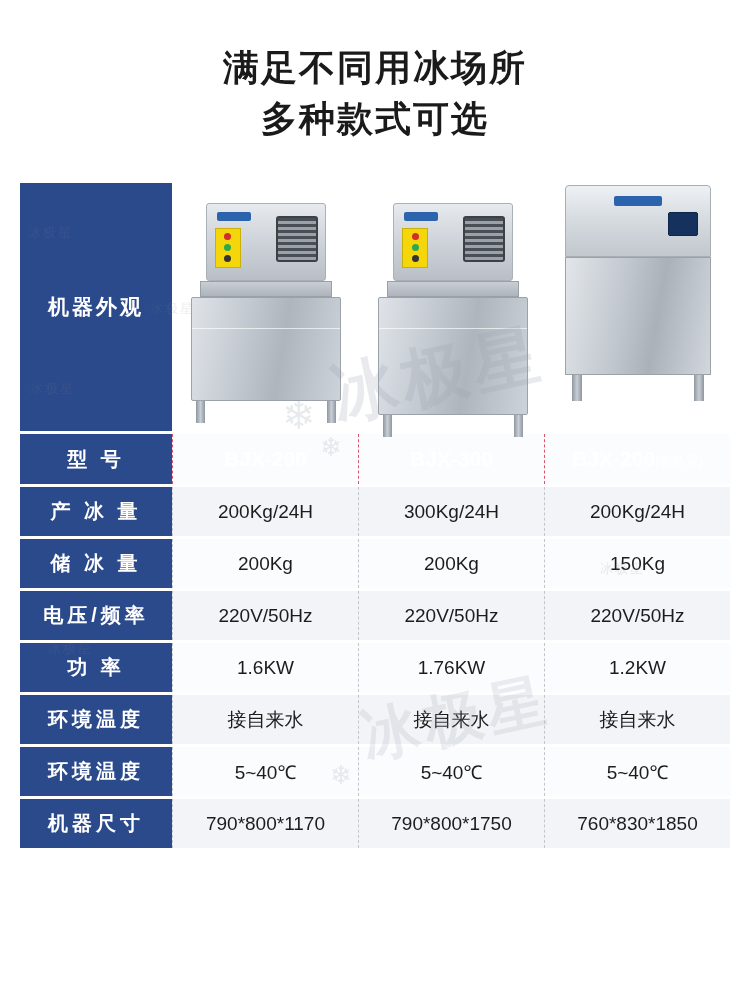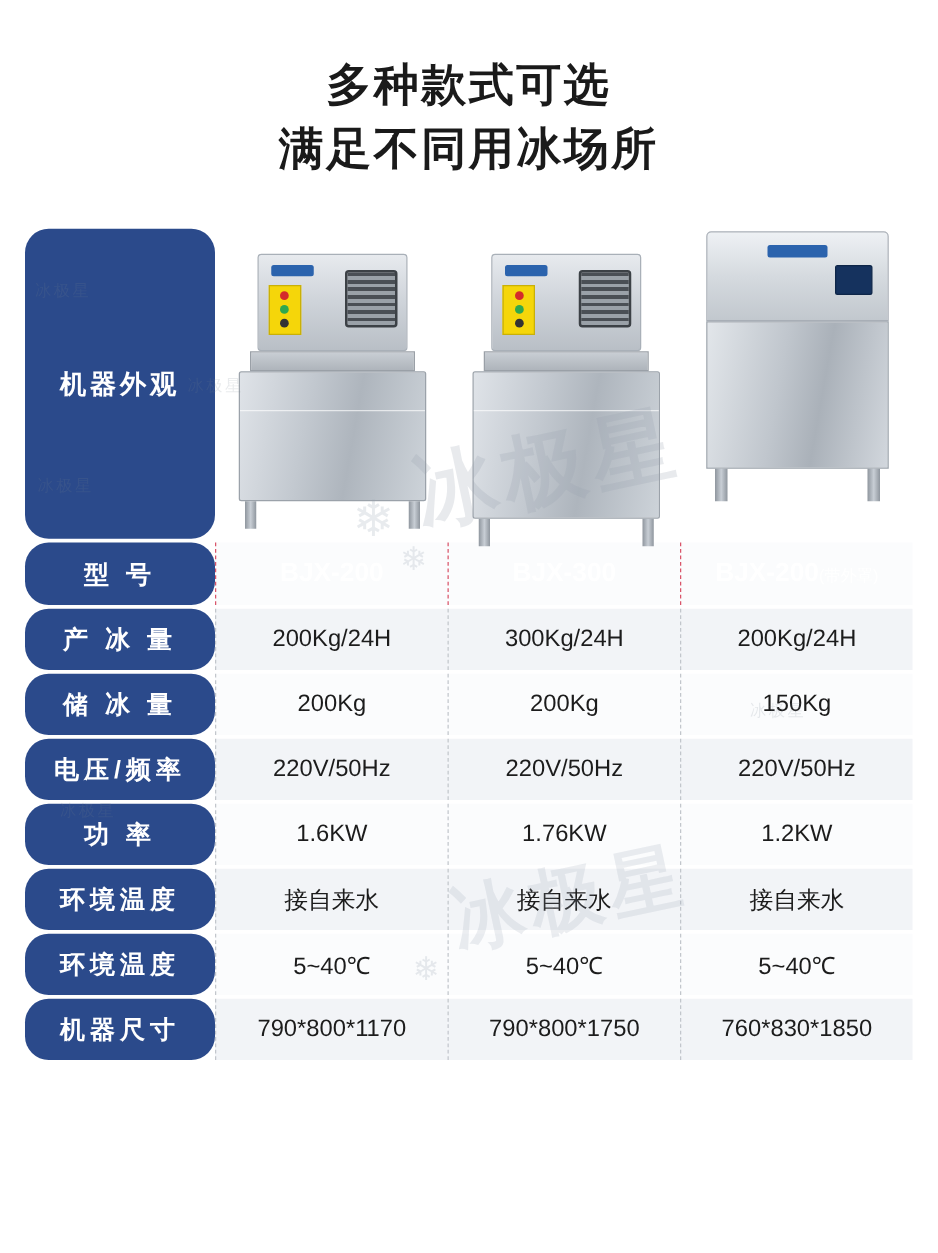--- a/index.html
+++ b/index.html
@@ -40,21 +40,20 @@
 
   .lbl {
     background: #2b4a8b;
     color: #ffffff;
     font-size: 20px;
     font-weight: bold;
     text-align: center;
     letter-spacing: 4px;
     padding: 11px 6px;
     vertical-align: middle;
-    border-radius: 19px;
   }
   .lbl.img-lbl {
     font-size: 21px;
     letter-spacing: 3px;
   }
   .val {
     background: #f2f4f7;
     color: #1c1c1c;
     font-size: 19px;
     text-align: center;
@@ -234,22 +233,22 @@
 <div class="wm" style="left:30px; top:380px;">冰极星</div>
 <div class="wm" style="left:48px; top:640px;">冰极星</div>
 <div class="wm" style="left:600px; top:560px;">冰极星</div>
 <div class="wm-big">冰极星</div>
 <div class="wm-big2">冰极星</div>
 <div class="snow" style="left:282px; top:392px;">❄</div>
 <div class="snow" style="left:320px; top:432px; font-size:26px;">❄</div>
 <div class="snow" style="left:330px; top:760px; font-size:26px;">❄</div>
 
 <div class="headline">
+  <div class="line">满足不同用冰场所</div>
   <div class="line">多种款式可选</div>
-  <div class="line">满足不同用冰场所</div>
 </div>
 
 <table class="spec-table">
   <colgroup>
     <col class="label-col">
       <col class="val-col">
       <col class="val-col">
       <col class="val-col">
   </colgroup>
   <tbody>

